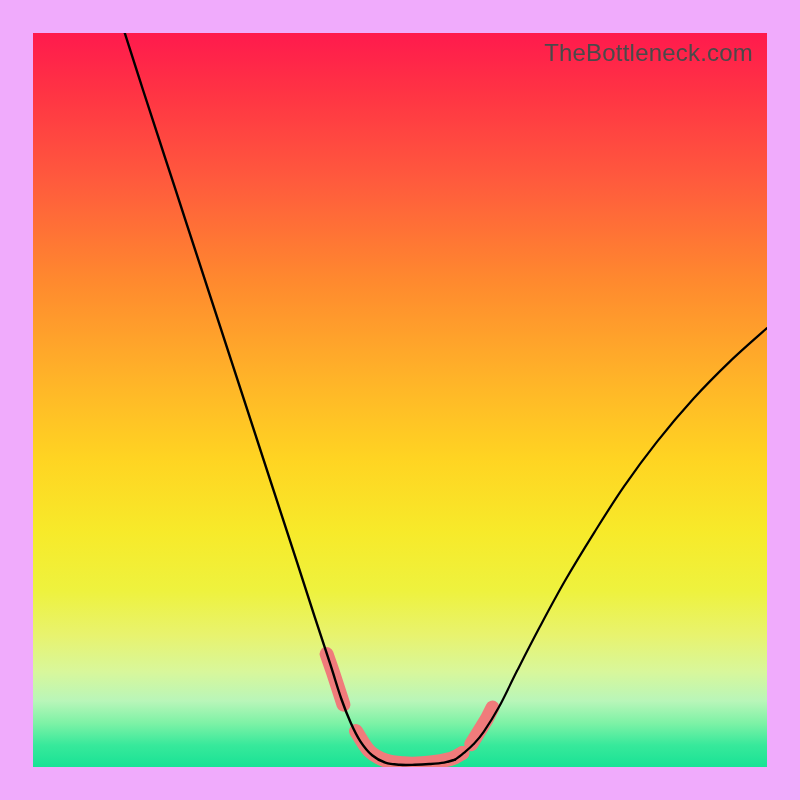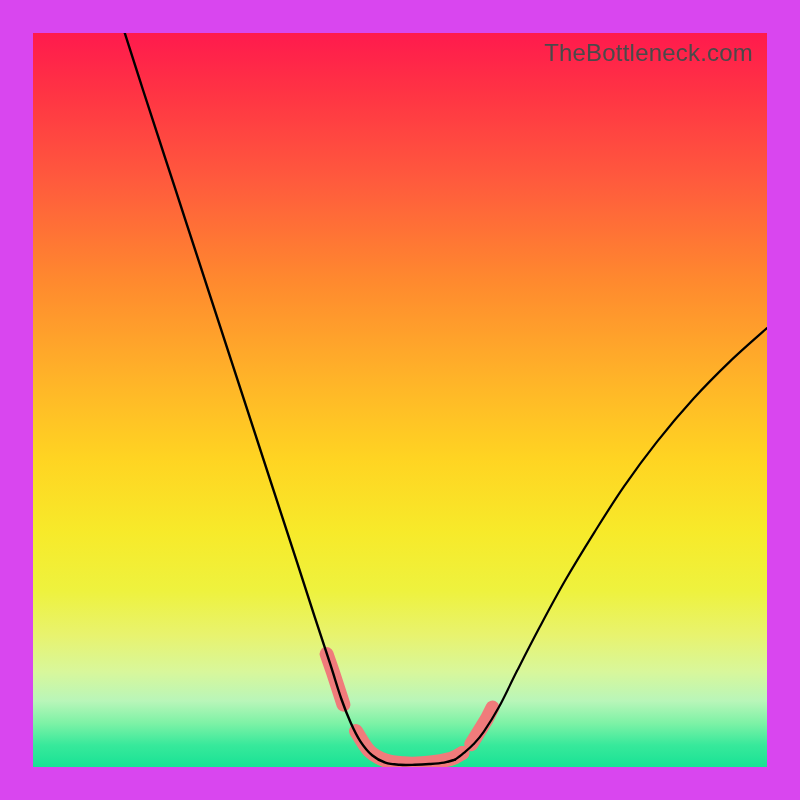--- a/index.html
+++ b/index.html
@@ -10,21 +10,21 @@
     overflow: hidden;
     background: #000;
     font-family: Arial, Helvetica, sans-serif;
   }
   .frame {
     position: absolute;
     top: 0;
     left: 0;
     width: 800px;
     height: 800px;
-    background: #d946ef;
+    background: #f0abfc;
   }
   .plot-area {
     position: absolute;
     background: linear-gradient(
       to bottom,
       #ff1a4d 0%,
       #ff3344 8%,
       #ff5a3d 20%,
       #ff8a2e 34%,
       #ffb029 46%,

